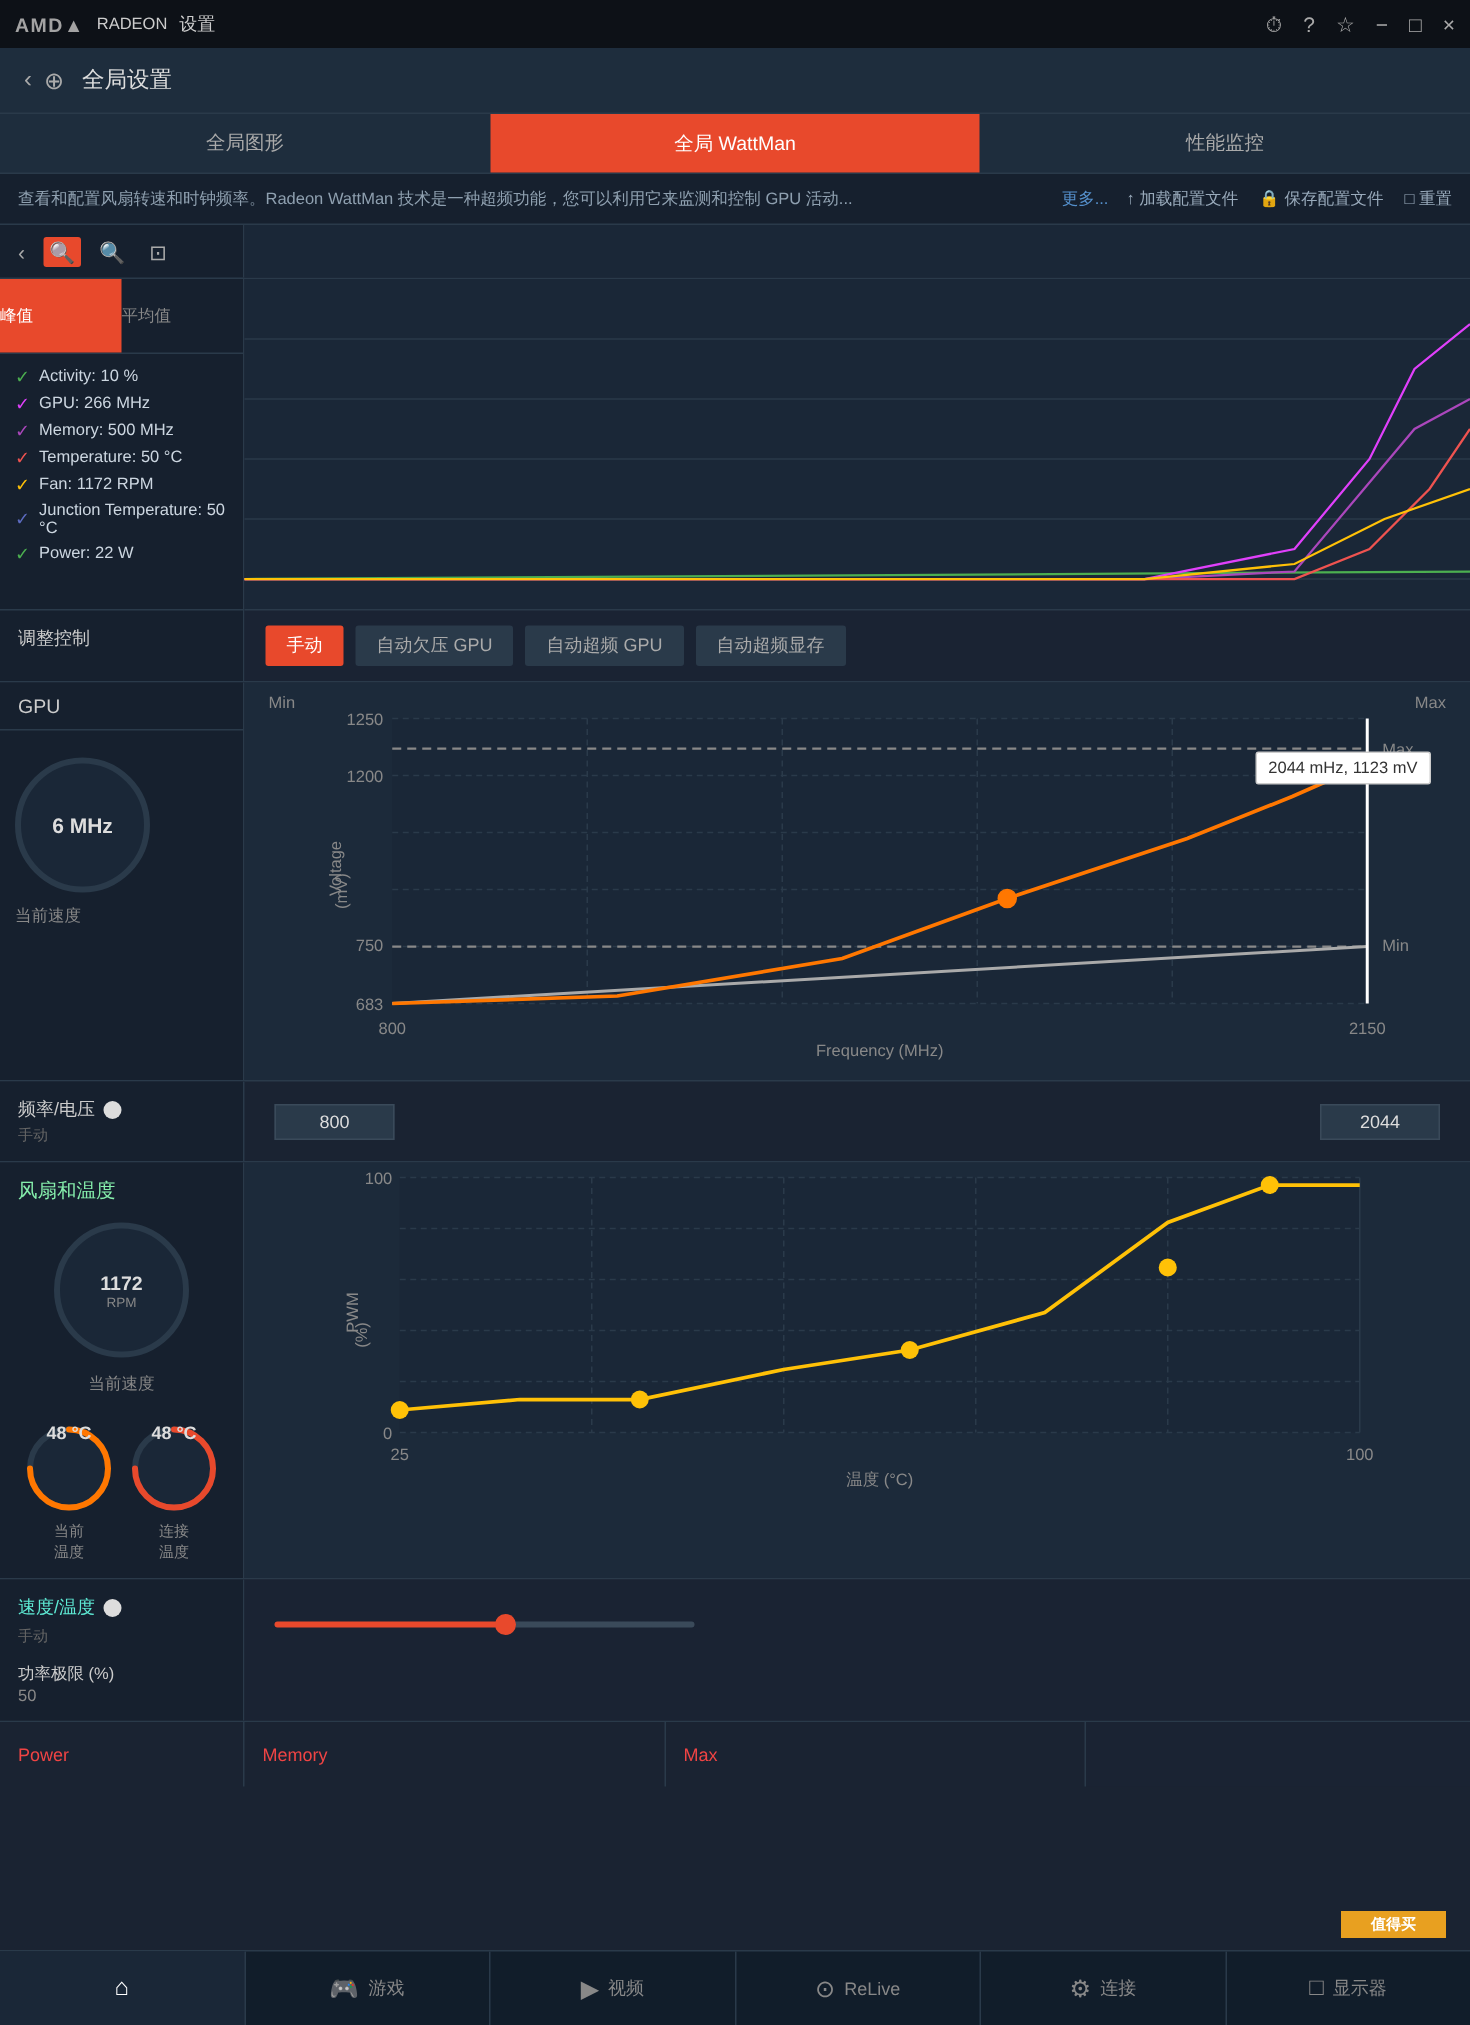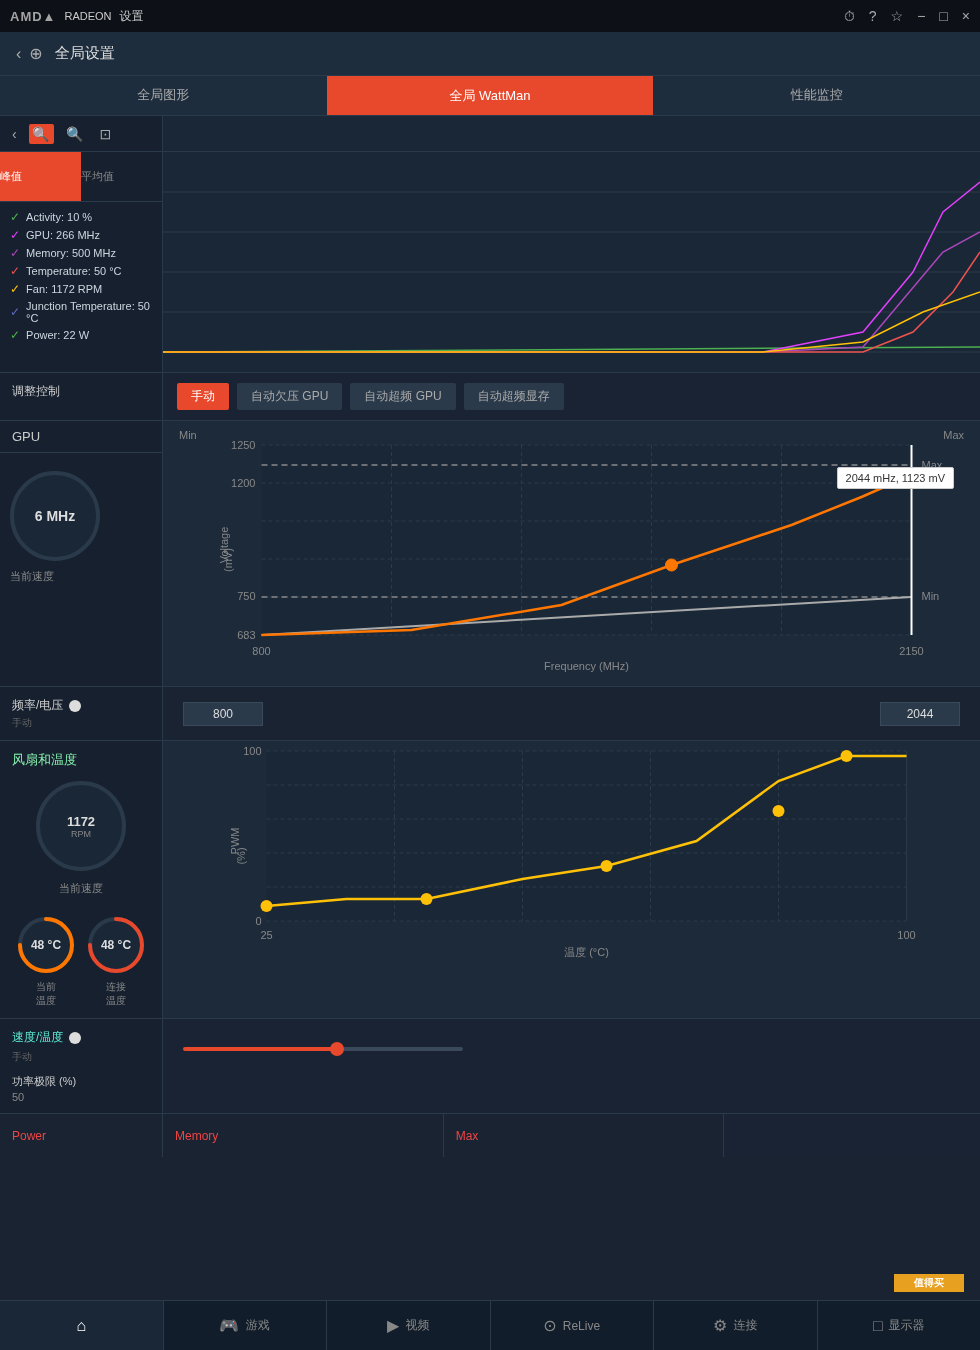--- a/index.html
+++ b/index.html
@@ -358,21 +358,20 @@
       flex-direction: column;
       align-items: center;
       gap: 4px;
     }
     .temp-circle {
       width: 60px;
       height: 60px;
       border-radius: 50%;
       position: relative;
       display: flex;
-      align-items: center;
       justify-content: center;
     }
     .temp-value-text {
       font-size: 12px;
       color: #ddd;
       font-weight: bold;
       position: relative;
       z-index: 2;
     }
     .temp-label {
@@ -570,20 +569,29 @@
       <span>全局图形</span>
     </div>
     <div class="tab-item active">
       <span>全局 WattMan</span>
     </div>
     <div class="tab-item">
       <span>性能监控</span>
     </div>
   </div>
 
+  <div class="info-bar">
+    <span class="info-text">查看和配置风扇转速和时钟频率。Radeon WattMan 技术是一种超频功能，您可以利用它来监测和控制 GPU 活动...</span>
+    <span class="more-link">更多...</span>
+    <div class="info-actions">
+      <span class="info-action-btn">↑ 加载配置文件</span>
+      <span class="info-action-btn">🔒 保存配置文件</span>
+      <span class="info-action-btn">□ 重置</span>
+    </div>
+  </div>
 
   <div style="display:flex; height:36px; background:#16202e; border-bottom:1px solid #2a3a4a;">
     <div style="width:163px; border-right:1px solid #2a3a4a; display:flex; align-items:center; padding:0 8px; gap:8px;">
       <button class="ctrl-btn">‹</button>
       <button class="ctrl-btn active">🔍</button>
       <button class="ctrl-btn">🔍</button>
       <button class="ctrl-btn">⊡</button>
     </div>
     <div style="flex:1; background:#1a2737;"></div>
   </div>

